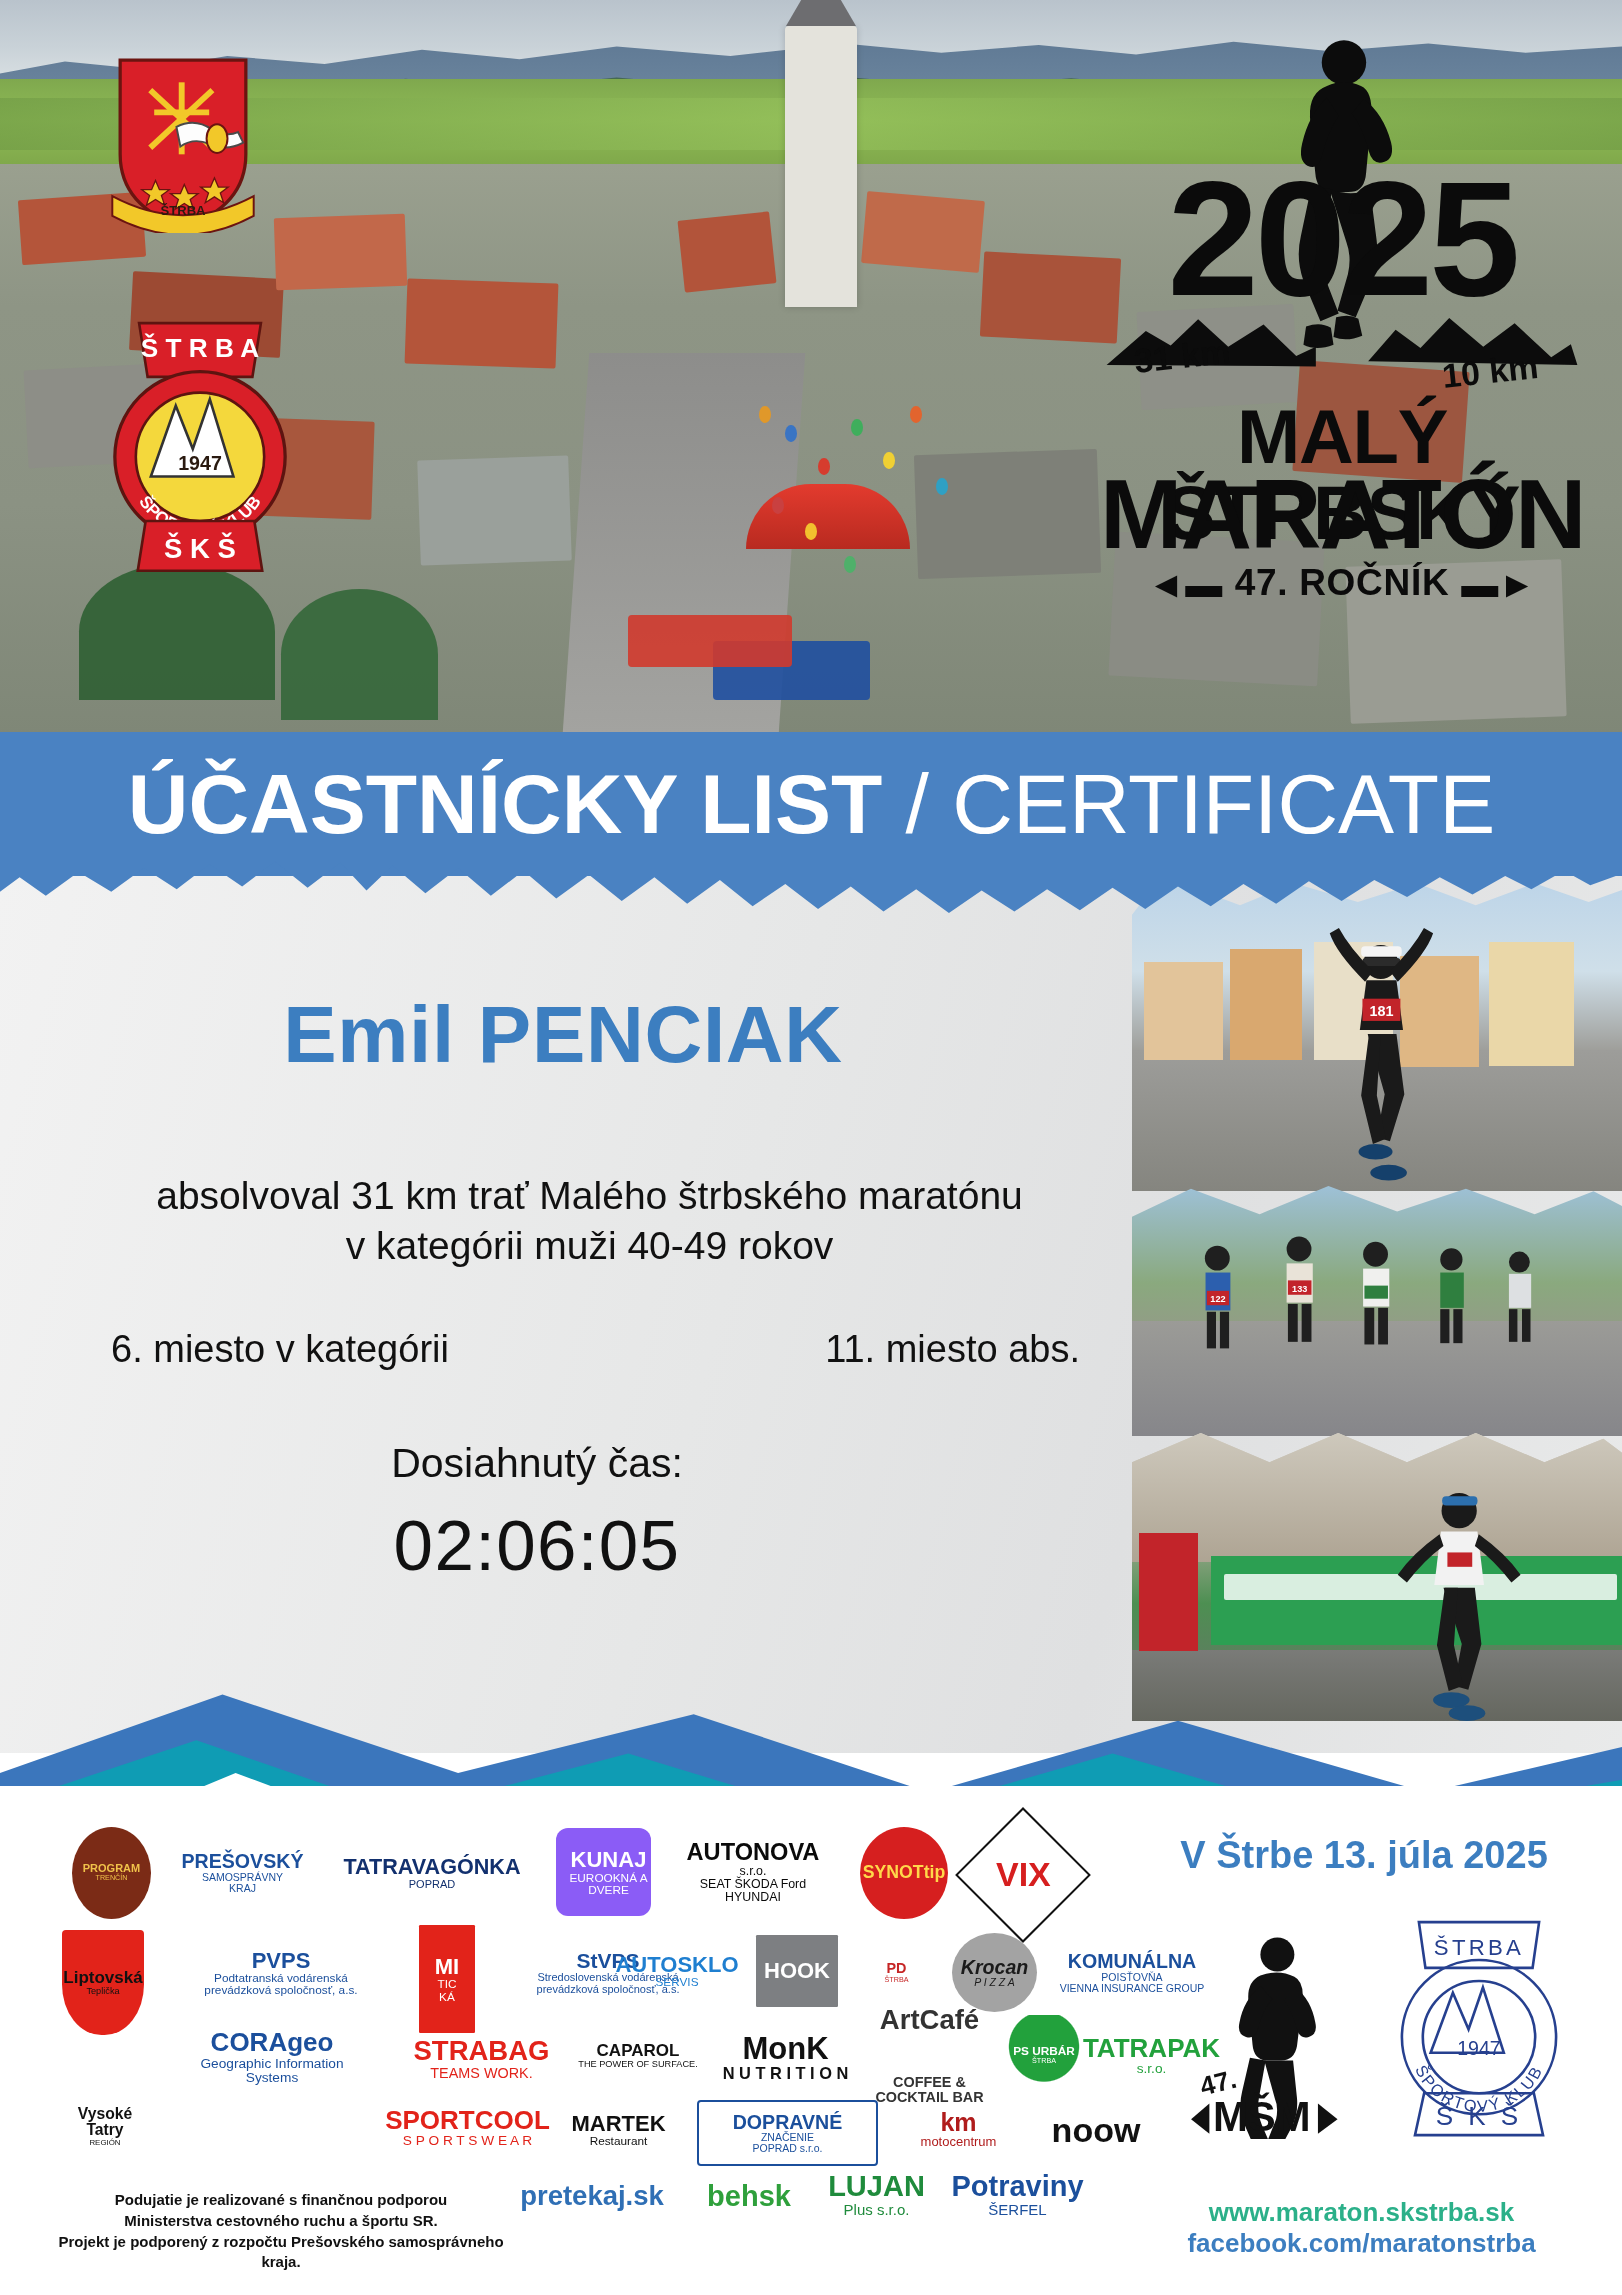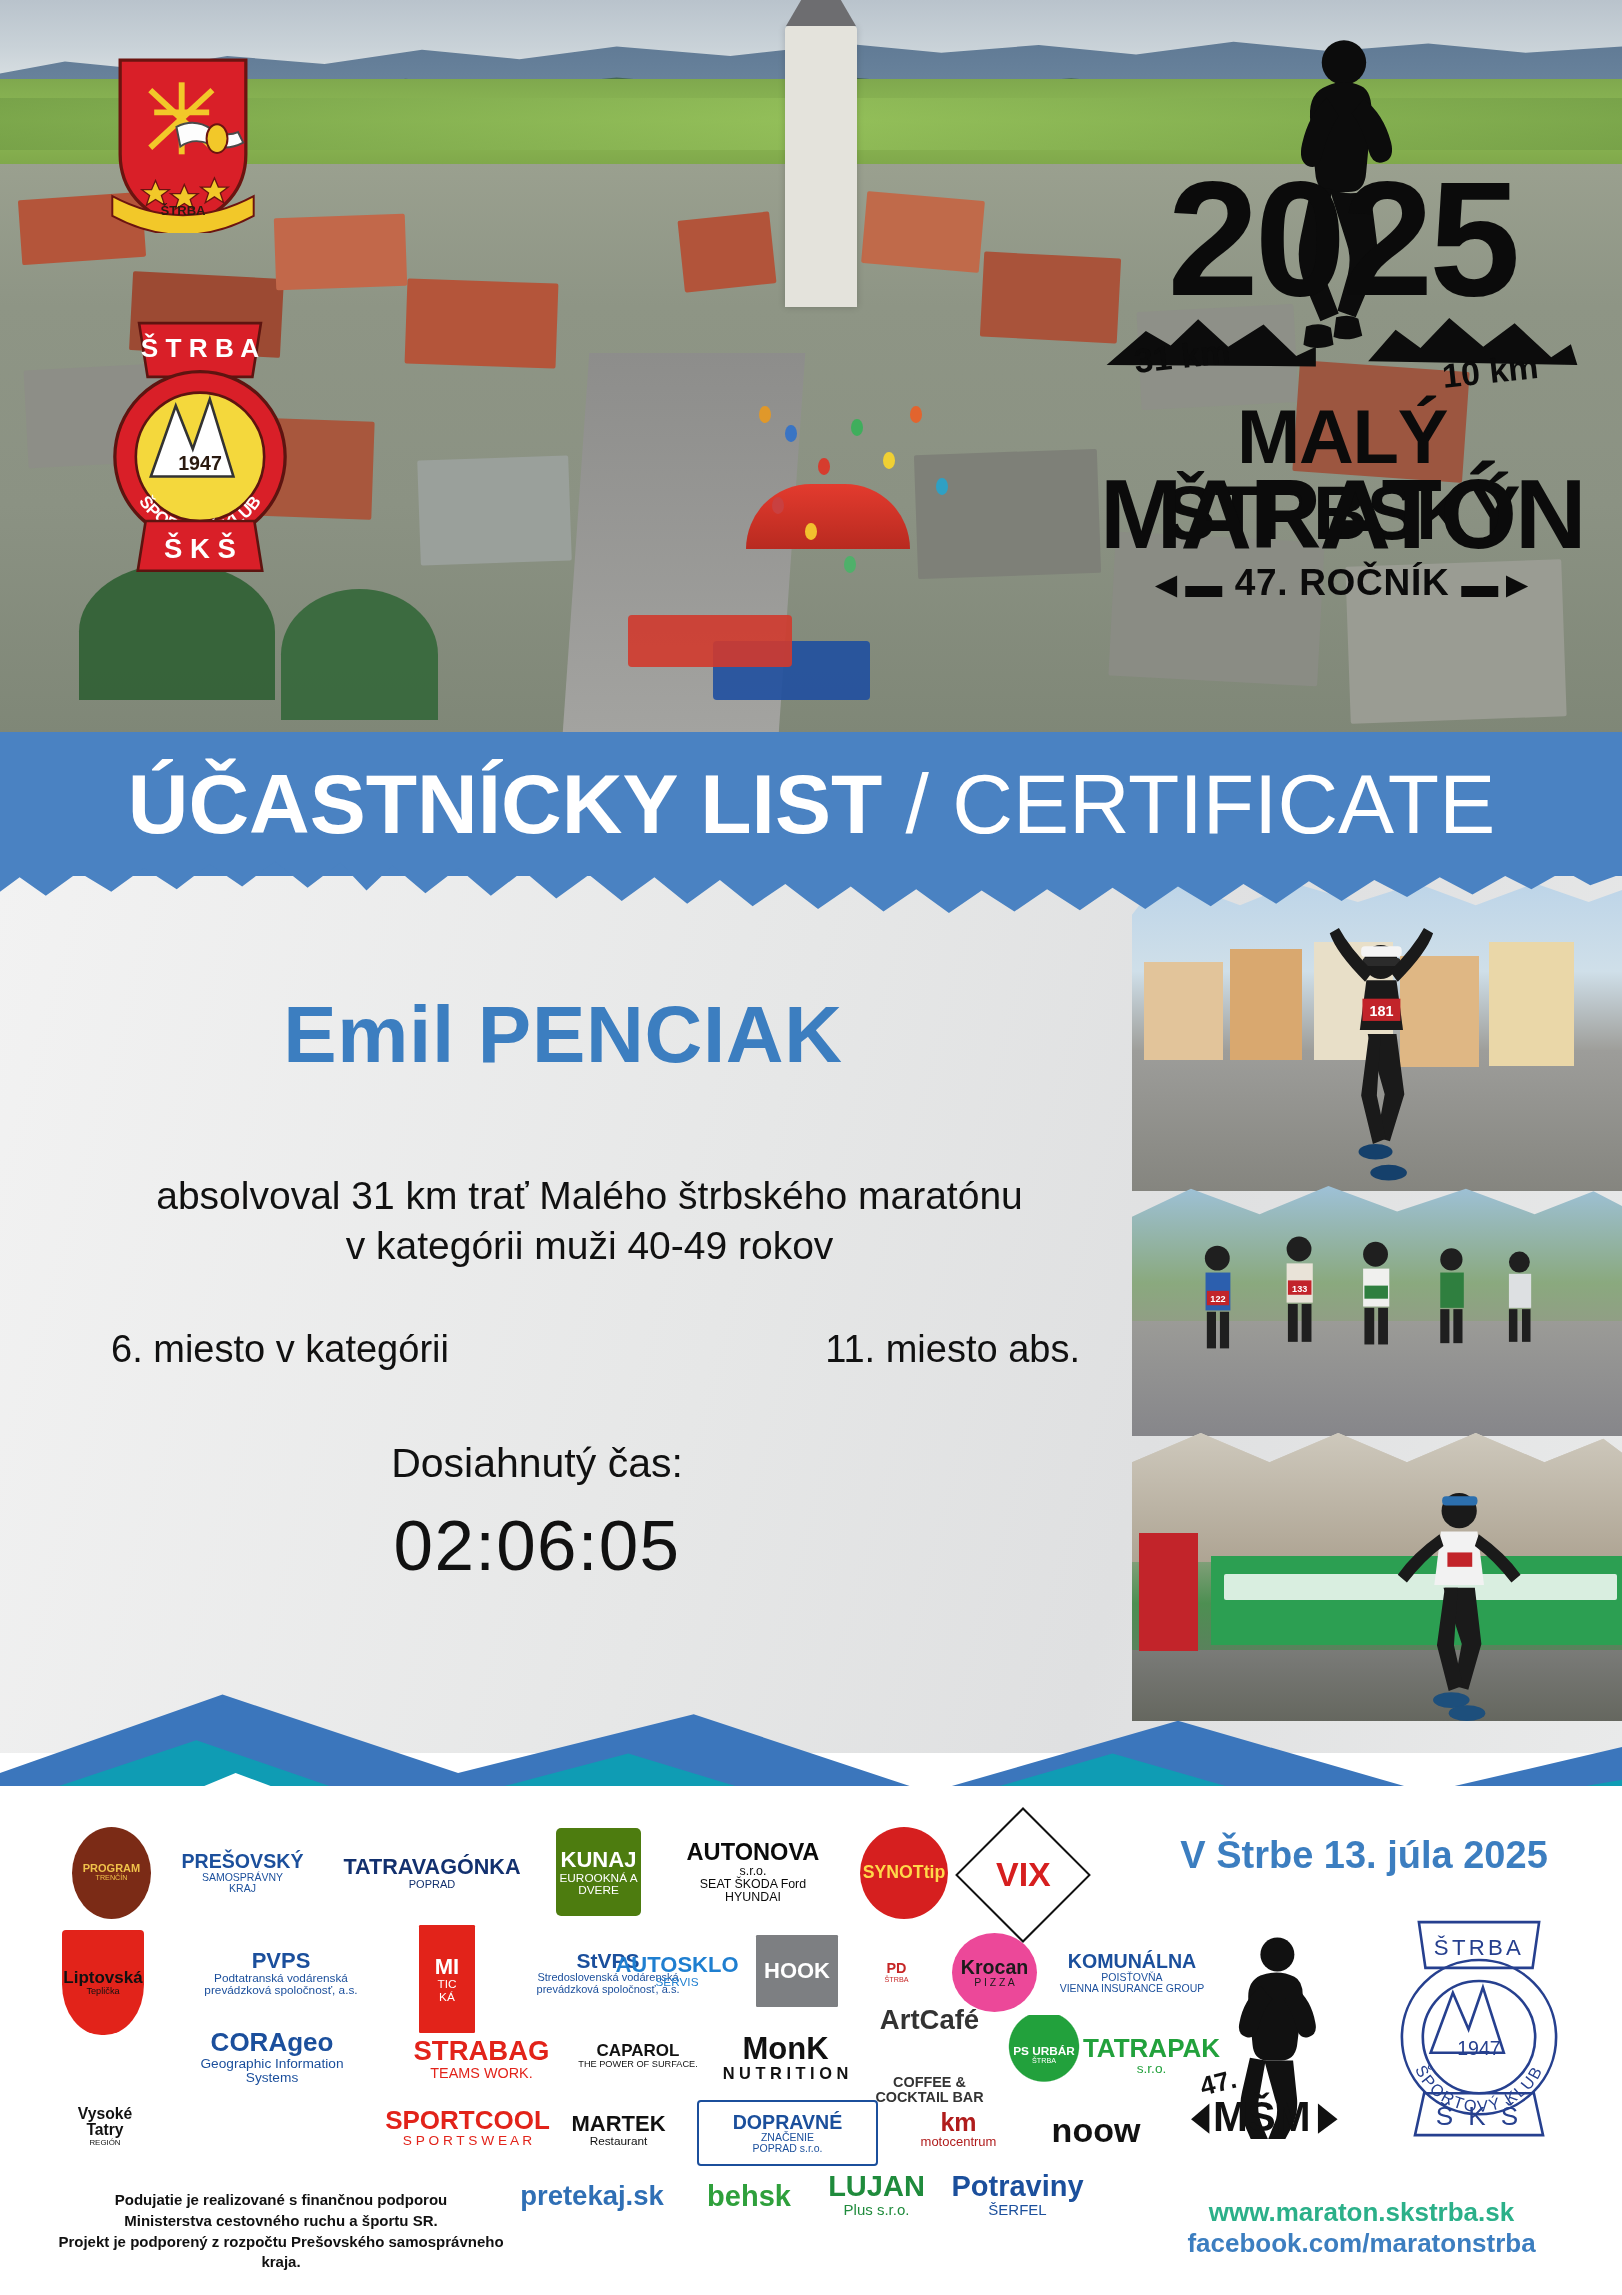--- a/index.html
+++ b/index.html
@@ -454,21 +454,21 @@
             <div style="font-size: 10.5px; font-weight: normal;">SAMOSPRÁVNY</div>
             <div style="font-size: 10.5px; font-weight: normal; text-align: center;">KRAJ</div>
           </div>
         </div>
         <div class="logo" style="left: 321px; top: 38px; width: 170px; height: 72px; color: rgb(18, 48, 110); font-size: 21.6px; font-weight: bold;">
           <div>
             <div>TATRAVAGÓNKA</div>
             <div style="font-size: 11px; font-weight: normal;">POPRAD</div>
           </div>
         </div>
-        <div class="logo" style="left: 530px; top: 29.4px; width: 85px; height: 88px; color: rgb(255, 255, 255); font-size: 22px; font-weight: bold; background: #4d7c0f; border-radius: 5px;">
+        <div class="logo" style="left: 530px; top: 29.4px; width: 85px; height: 88px; color: rgb(255, 255, 255); font-size: 22px; font-weight: bold; background: #8b5cf6; border-radius: 12px; padding-left: 10px;">
           <div>
             <div>KUNAJ</div>
             <div style="font-size: 11.8px; font-weight: normal;">EUROOKNÁ A DVERE</div>
           </div>
         </div>
         <div class="logo" style="left: 645px; top: 29.4px; width: 164px; height: 88px; color: rgb(10, 10, 10); font-size: 23.6px; font-weight: bold;">
           <div>
             <div>AUTONOVA</div>
             <div style="font-size: 12.4px; font-weight: normal;">s.r.o.</div>
             <div style="font-size: 12.4px; font-weight: normal;">SEAT  ŠKODA  Ford  HYUNDAI</div>
@@ -521,21 +521,21 @@
           <div>
             <div>HOOK</div>
           </div>
         </div>
         <div class="logo" style="left: 831px; top: 134px; width: 79px; height: 79px; color: rgb(198, 38, 38); font-size: 14.4px; font-weight: bold; background: rgb(255, 255, 255); border-radius: 50%;">
           <div>
             <div>PD</div>
             <div style="font-size: 7.2px; font-weight: normal;">ŠTRBA</div>
           </div>
         </div>
-        <div class="logo" style="left: 926px; top: 134px; width: 85px; height: 79px; color: rgb(27, 27, 27); font-size: 19.6px; font-weight: bold; background: #ec4899; border-radius: 50%;">
+        <div class="logo" style="left: 926px; top: 134px; width: 85px; height: 79px; color: rgb(27, 27, 27); font-size: 19.6px; font-weight: bold; background: #a3a3a3; border-radius: 50%; font-style: italic;">
           <div>
             <div>Krocan</div>
             <div style="font-size: 10.5px; font-weight: normal;">P I Z Z A</div>
           </div>
         </div>
         <div class="logo" style="left: 1024px; top: 141px; width: 164px; height: 65px; color: rgb(27, 79, 156); font-size: 19.6px; font-weight: bold;">
           <div>
             <div>KOMUNÁLNA</div>
             <div style="font-size: 10.5px; font-weight: normal;">POISŤOVŇA</div>
             <div style="font-size: 10.5px; font-weight: normal;">VIENNA INSURANCE GROUP</div>

